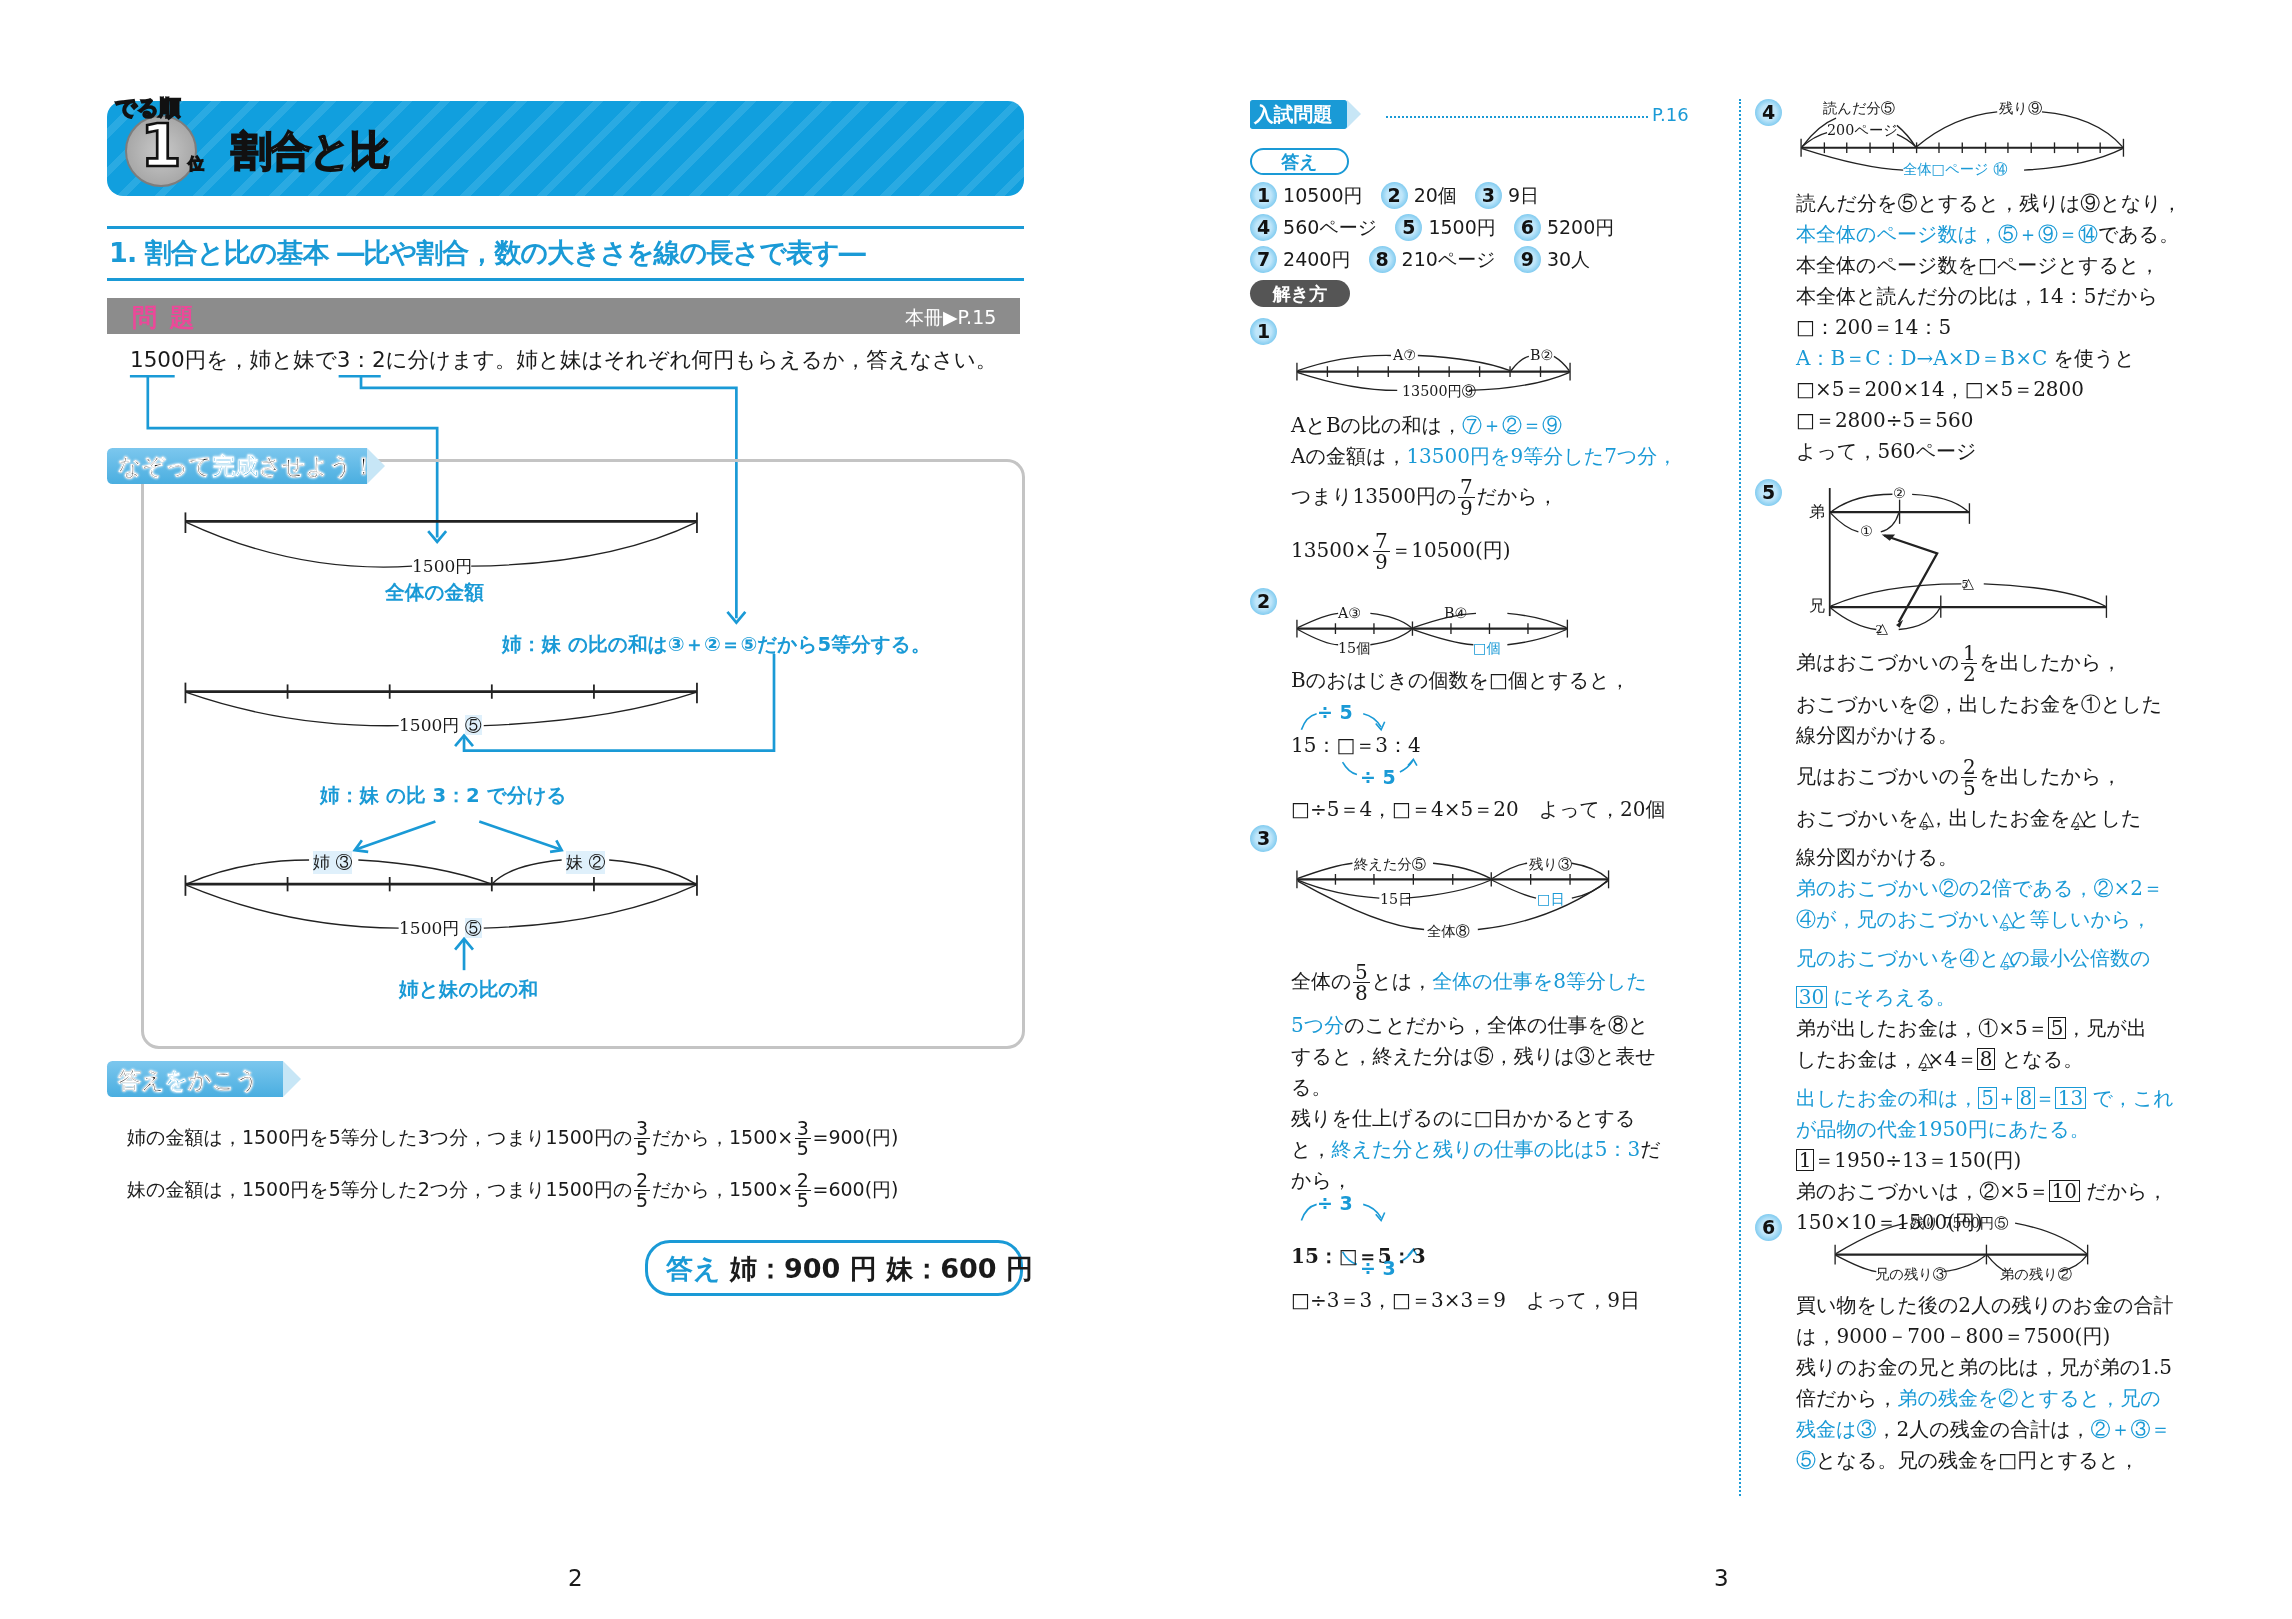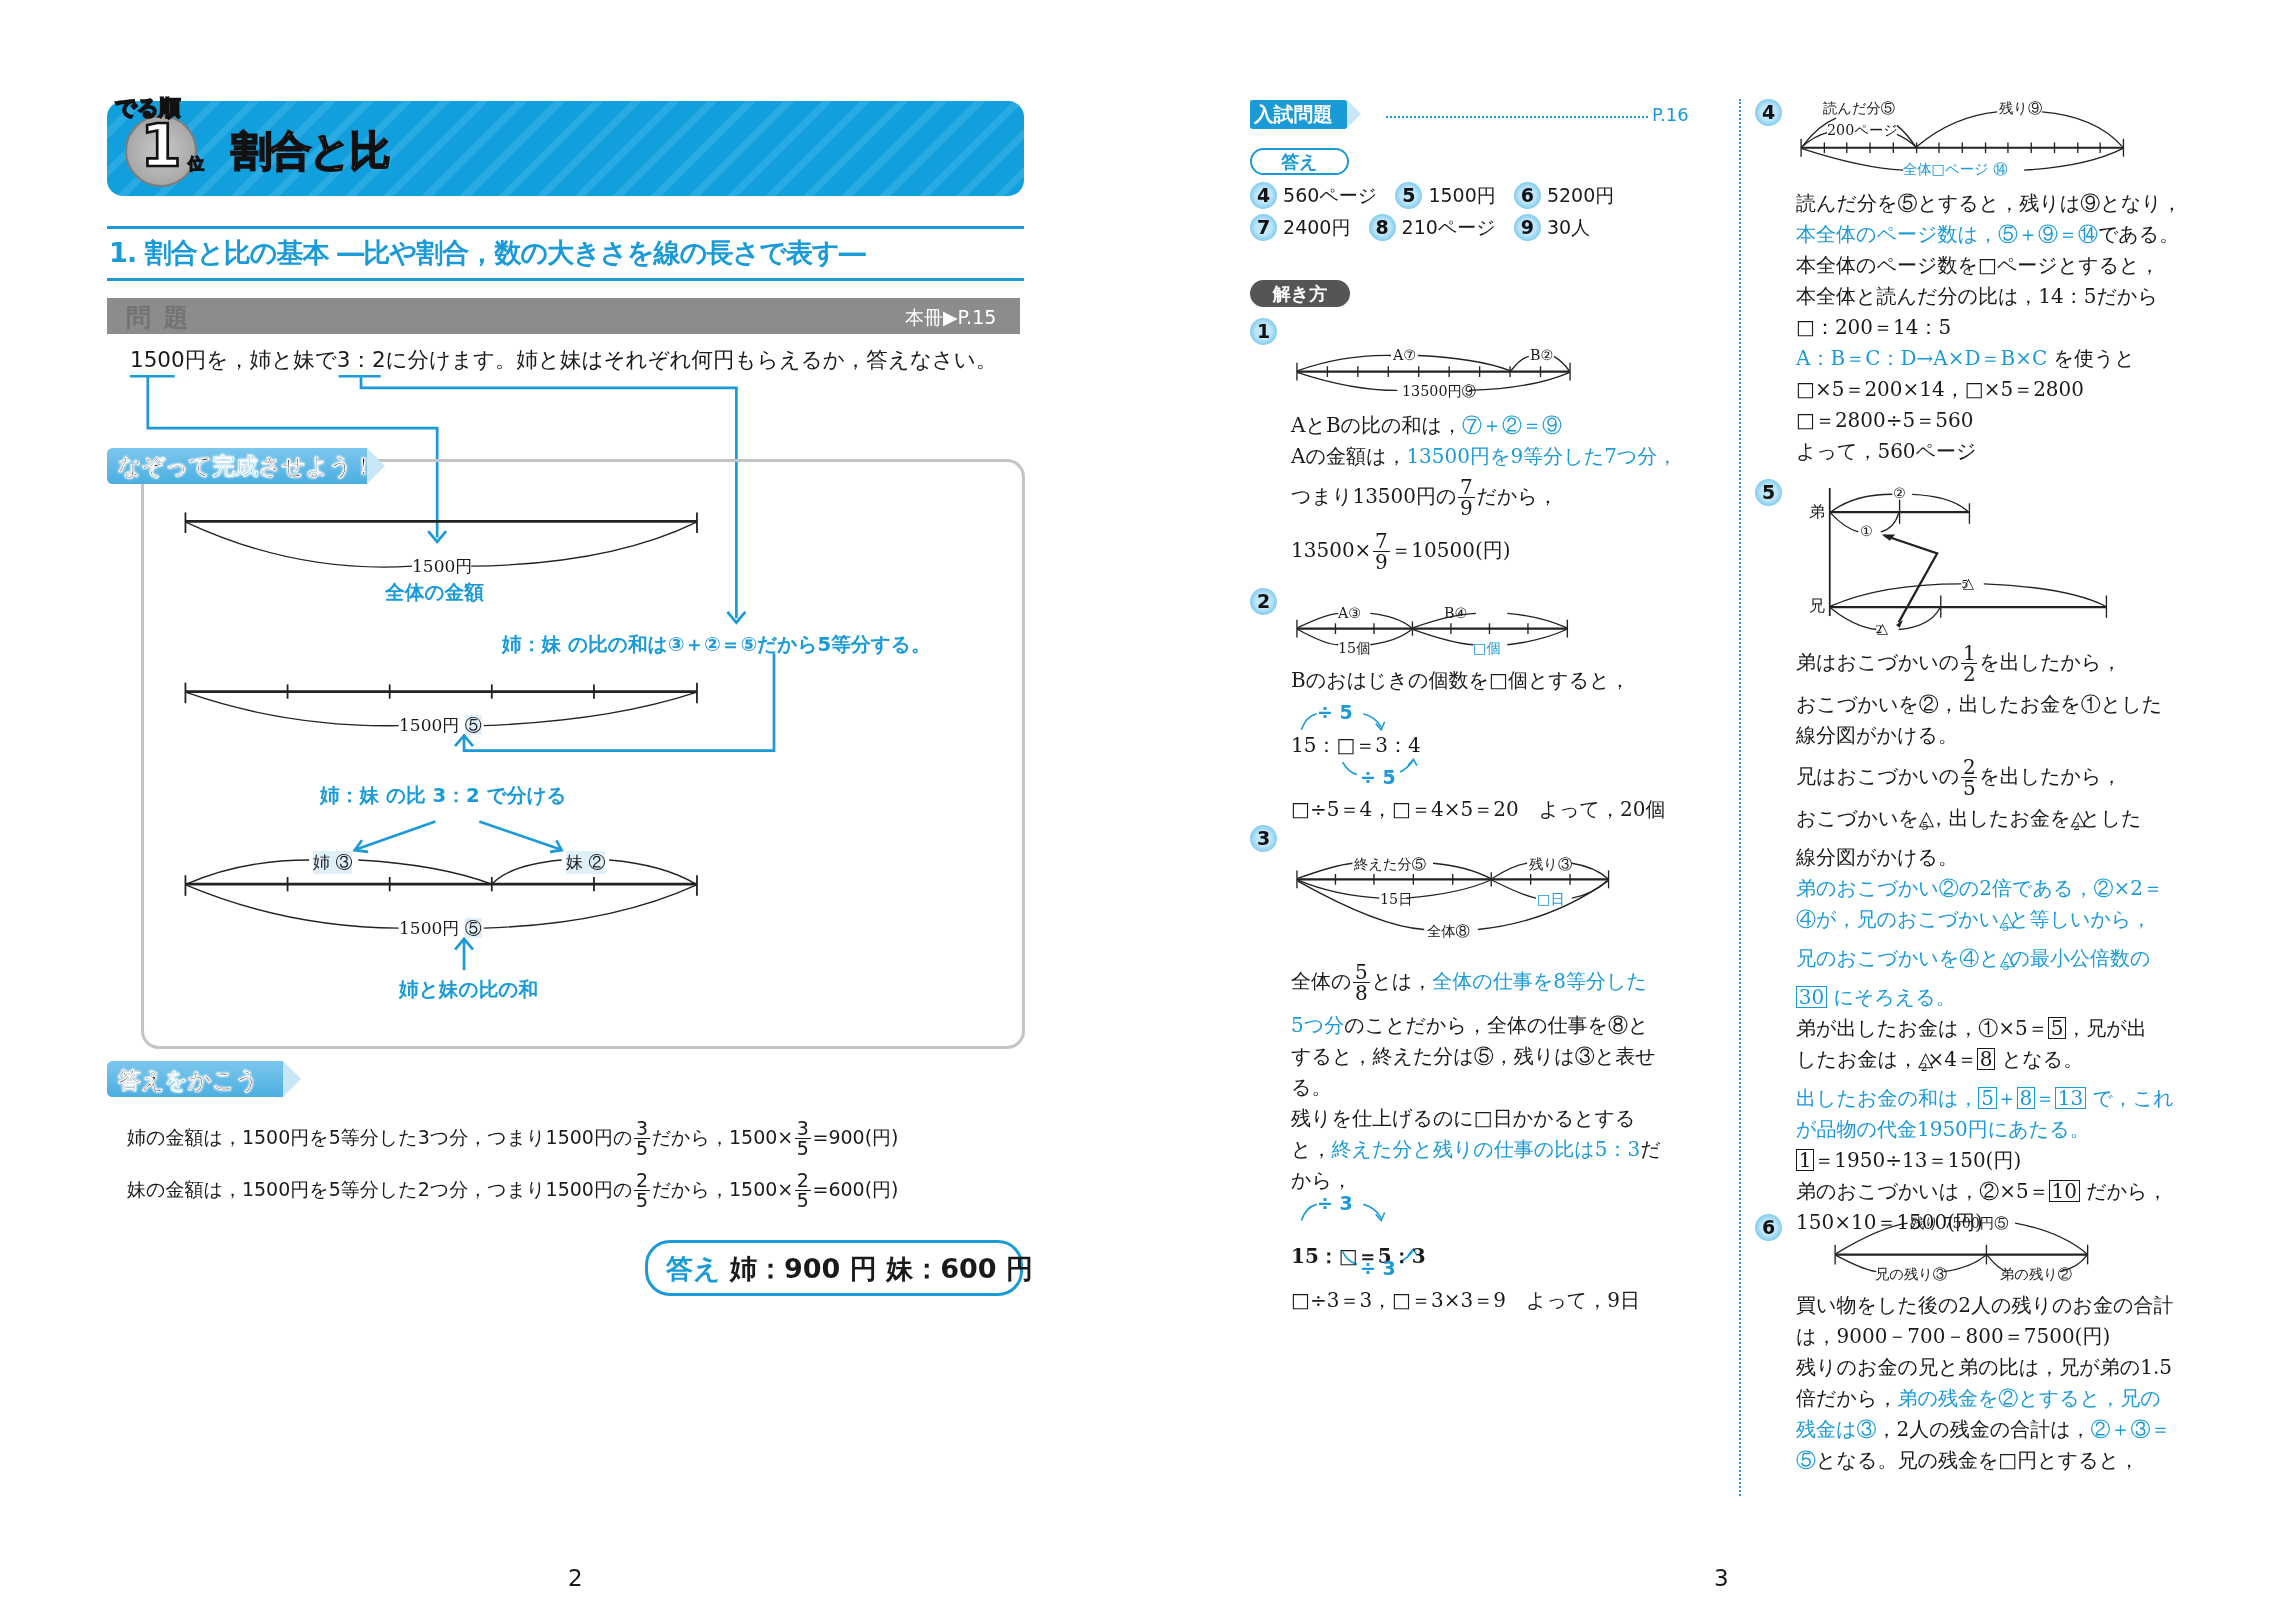--- a/index.html
+++ b/index.html
@@ -16,21 +16,21 @@
   #rank-num{left:134px;top:111px;width:54px;text-align:center;font-size:59px;font-weight:bold;color:#fff;-webkit-text-stroke:2.7px #111;}
   #rank-top{left:115px;top:93px;font-size:21.5px;font-weight:bold;color:#fff;-webkit-text-stroke:1.8px #111;}
   #rank-unit{left:188px;top:154px;font-size:16px;font-weight:bold;color:#fff;-webkit-text-stroke:1.3px #111;}
   #chapter-title{left:231px;top:124px;font-size:41px;font-weight:bold;color:#fff;-webkit-text-stroke:1.8px #111;letter-spacing:-1.8px;}
 
   .hr-blue{height:2.7px;background:#1a9ad6;}
   #section-title{left:109px;top:235px;font-size:27px;font-weight:bold;color:#1a9ad6;letter-spacing:-0.9px;}
 
   #problem-bar{left:107px;top:298px;width:913px;height:36px;background:#8c8c8c;}
   #problem-bar:after{content:"";position:absolute;right:-10.7px;top:0;border-top:18px solid transparent;border-bottom:18px solid transparent;border-right:10.7px solid #fff;}
-  #problem-label{left:126px;top:301px;font-size:25px;font-weight:bold;color:#737373;letter-spacing:12.5px;}
+  #problem-label{left:132px;top:301px;font-size:25px;font-weight:bold;color:#ec4899;letter-spacing:12.5px;}
   #problem-ref{left:905px;top:305px;font-size:19px;color:#fff;}
 
   #problem-text{left:130px;top:345px;font-size:21.5px;}
 
   .tag{height:36px;border-radius:5.4px 0 0 5.4px;background:linear-gradient(#7cc7ee,#4aaee0);}
   .tag-tip{width:0;height:0;border-top:18px solid transparent;border-bottom:18px solid transparent;border-left:18px solid #c7e6f6;}
   .tag-text{font-size:23px;font-weight:bold;color:#111;-webkit-text-stroke:0.4px #fff;text-shadow:0 0 2.7px #fff,0 0 2.7px #fff;}
 
   #trace-box{left:141px;top:459px;width:878px;height:584px;border:3.6px solid #c4c4c4;border-radius:18px;border-top-left-radius:0;}
 
@@ -167,20 +167,25 @@
 
 <div class="abs tag" style="left:1250px;top:100px;width:97px;height:29px;background:#1a9ad6;border-radius:2.7px;"></div>
 <div class="abs" style="left:1347px;top:100px;width:0;height:0;border-top:14.3px solid transparent;border-bottom:14.3px solid transparent;border-left:14.3px solid #c7e6f6;"></div>
 <div class="abs serif" style="left:1254px;top:101px;font-size:19.7px;color:#fff;font-weight:bold;">入試問題</div>
 <div class="abs" style="left:1386px;top:116px;width:262px;border-top:2.7px dotted #1a9ad6;"></div>
 <div class="abs blue" style="left:1652px;top:104px;font-size:18px;">P.16</div>
 
 <div class="abs pill" style="left:1250px;top:148px;width:95px;border:2.7px solid #1a9ad6;height:23px;line-height:23px;color:#1a9ad6;">答え</div>
 
 <div class="abs sans" style="left:1250px;top:179px;width:466px;font-size:19px;line-height:32px;">
+  <div style="white-space:nowrap;">
+    <span class="num-badge" style="display:inline-block;">1</span> <span>10500円</span>&nbsp;&nbsp;
+    <span class="num-badge" style="display:inline-block;">2</span> <span>20個</span>&nbsp;&nbsp;
+    <span class="num-badge" style="display:inline-block;">3</span> <span>9日</span>
+  </div>
   <div style="white-space:nowrap;">
     <span class="num-badge" style="display:inline-block;">4</span> <span>560ページ</span>&nbsp;&nbsp;
     <span class="num-badge" style="display:inline-block;">5</span> <span>1500円</span>&nbsp;&nbsp;
     <span class="num-badge" style="display:inline-block;">6</span> <span>5200円</span>
   </div>
   <div style="white-space:nowrap;">
     <span class="num-badge" style="display:inline-block;">7</span> <span>2400円</span>&nbsp;&nbsp;
     <span class="num-badge" style="display:inline-block;">8</span> <span>210ページ</span>&nbsp;&nbsp;
     <span class="num-badge" style="display:inline-block;">9</span> <span>30人</span>
   </div>

